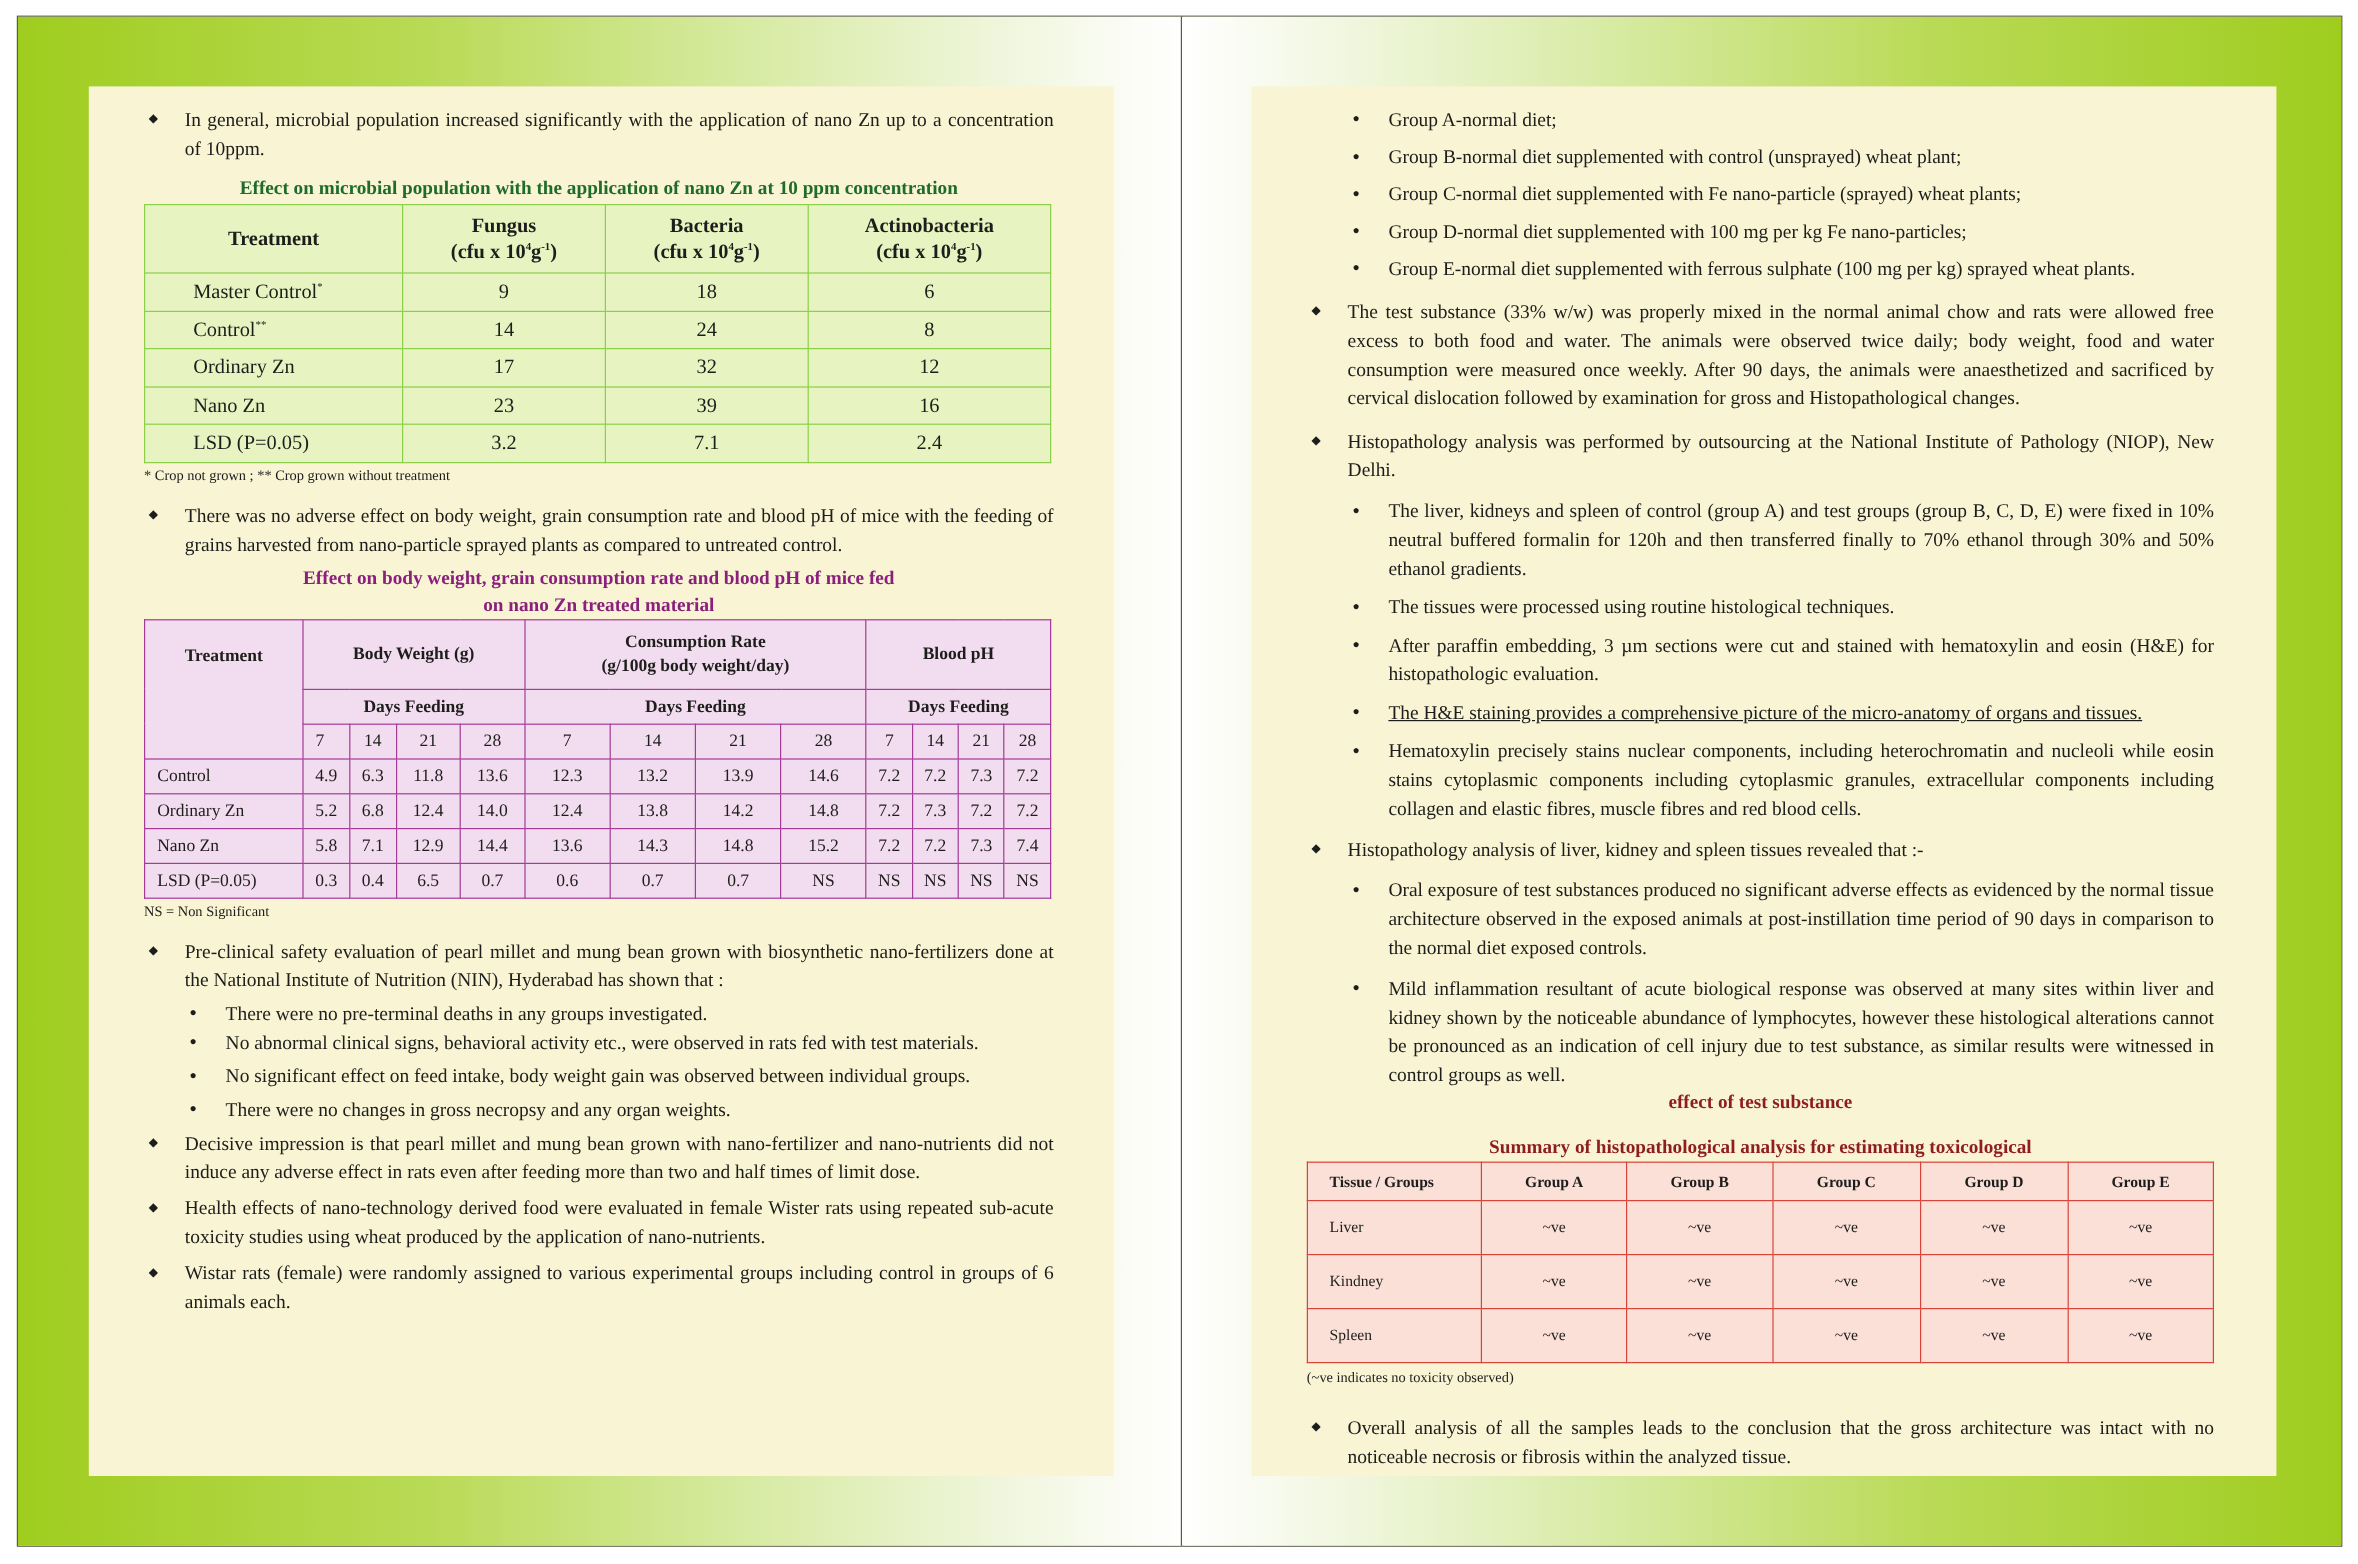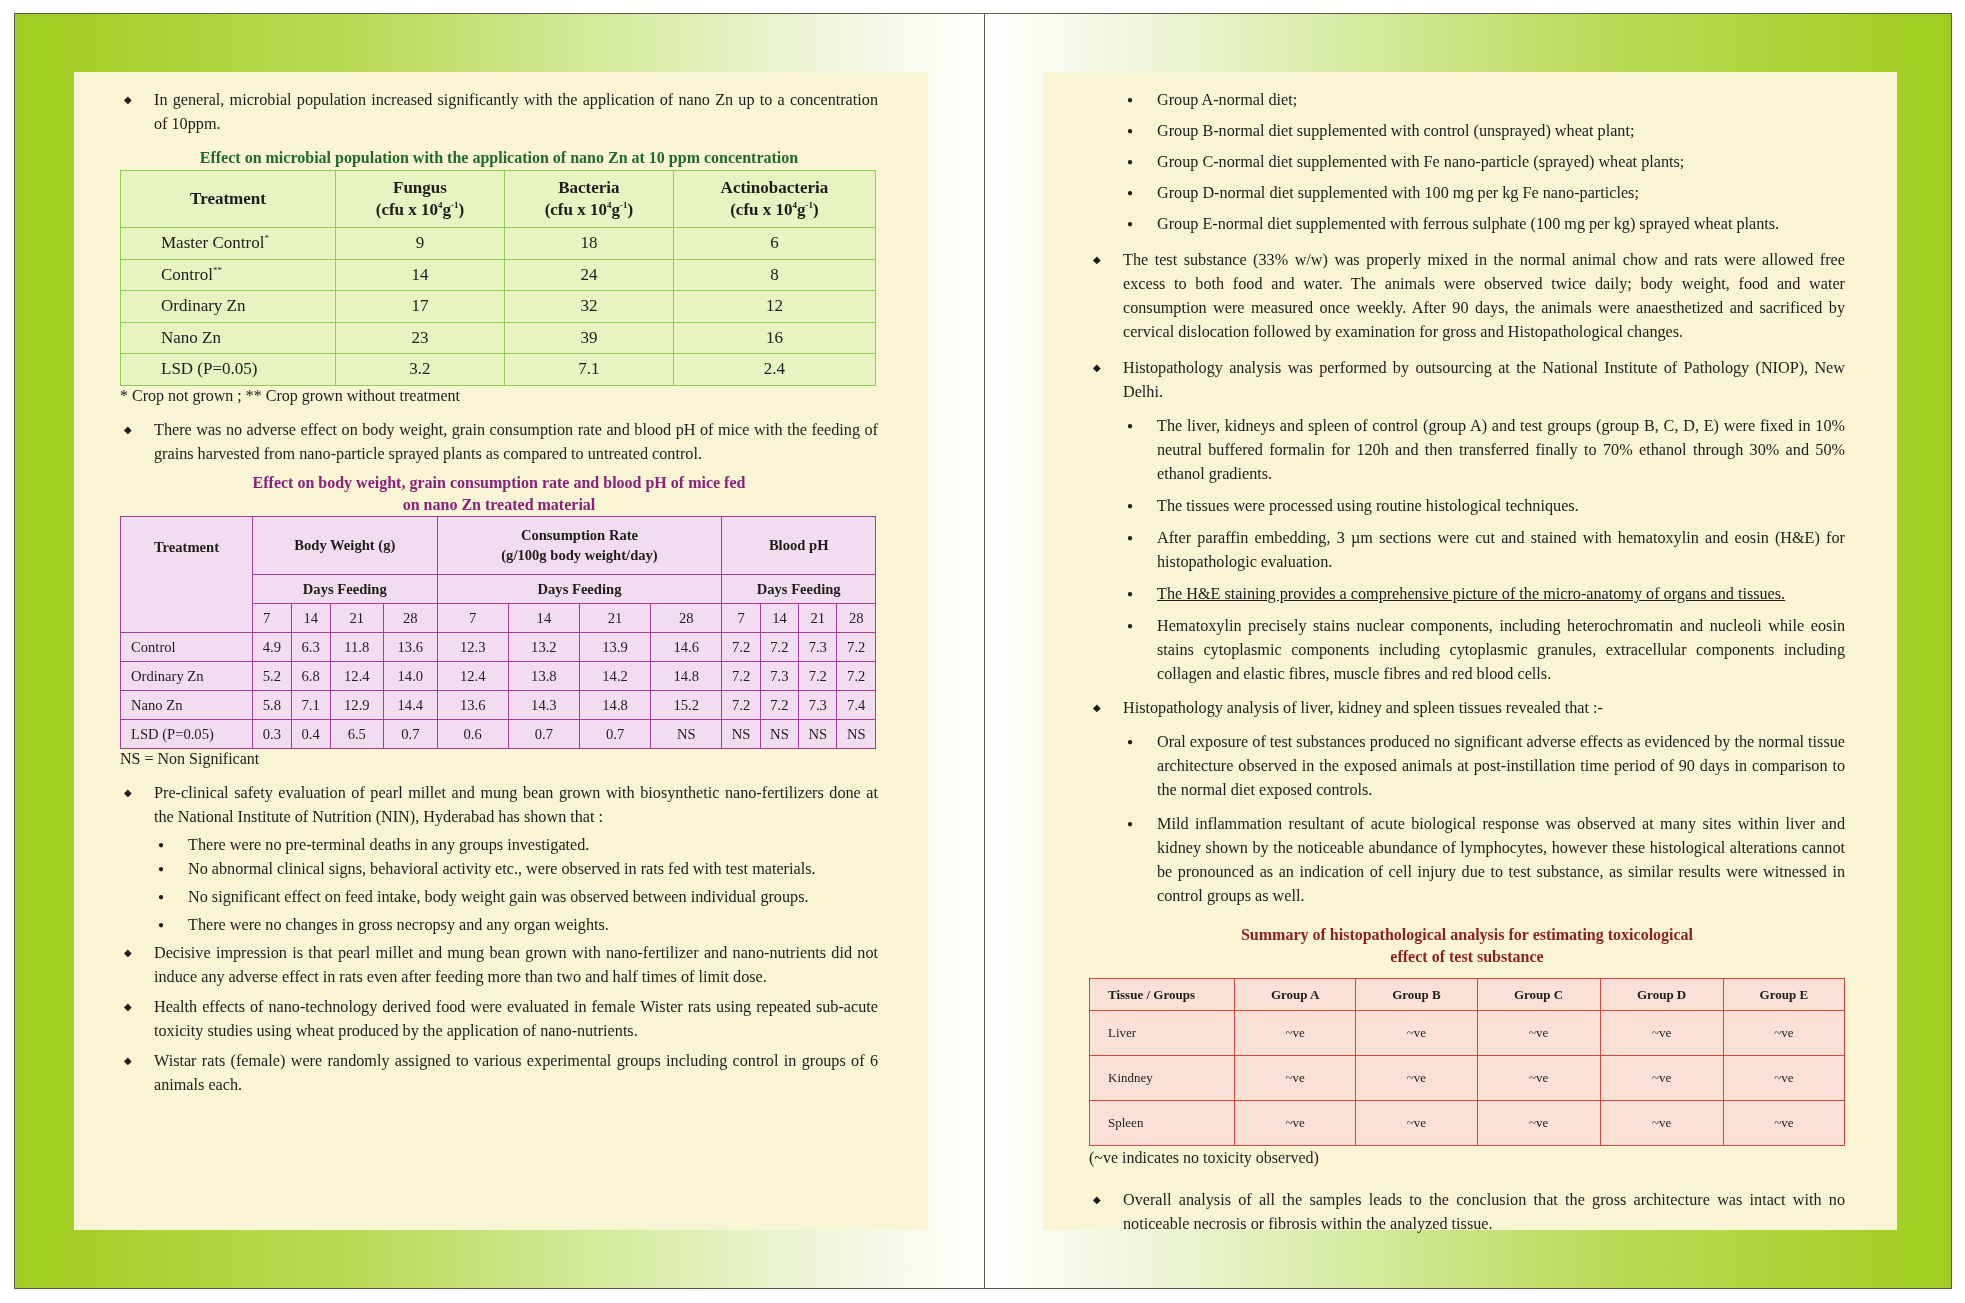--- a/index.html
+++ b/index.html
@@ -41,21 +41,21 @@
   .t2 th { font-weight: bold; line-height: 20px; }
   .t2 td { height: 29px; }
   .t2 td:first-child { text-align: left; padding-left: 10px; }
 
   .t3 { width: 756px; background: #fbe0d8; font-size: 13px; }
   .t3 th, .t3 td { border: 1.5px solid #d9443a; text-align: center; }
   .t3 th { font-weight: bold; height: 32px; }
   .t3 td { height: 45px; margin-top: 47px; }
   .t3 td:first-child, .t3 th:first-child { text-align: left; padding-left: 18px; font-family: Liberation Serif, serif; }
 
-  .note { font-size: 16px; line-height: 16px; }
+  .note { font-size: 12px; line-height: 16px; }
   sup { font-size: 9px; vertical-align: super; line-height: 0; }
 </style>
 </head>
 <body>
 
 <div class="spread">
 
   <div class="page page-left">
     <div class="panel">
       <div class="content">
@@ -246,22 +246,22 @@
         <p class="sub" style="margin-top:10px;">The liver, kidneys and spleen of control (group A) and test groups (group B, C, D, E) were fixed in 10% neutral buffered formalin for 120h and then transferred finally to 70% ethanol through 30% and 50% ethanol gradients.</p>
         <p class="sub" style="margin-top:8px;">The tissues were processed using routine histological techniques.</p>
         <p class="sub" style="margin-top:8px;">After paraffin embedding, 3 µm sections were cut and stained with hematoxylin and eosin (H&amp;E) for histopathologic evaluation.</p>
         <p class="sub" style="margin-top:8px;text-decoration:underline;">The H&amp;E staining provides a comprehensive picture of the micro-anatomy of organs and tissues.</p>
         <p class="sub" style="margin-top:8px;">Hematoxylin precisely stains nuclear components, including heterochromatin and nucleoli while eosin stains cytoplasmic components including cytoplasmic granules, extracellular components including collagen and elastic fibres, muscle fibres and red blood cells.</p>
 
         <p class="bullet" style="margin-top:10px;">Histopathology analysis of liver, kidney and spleen tissues revealed that :-</p>
         <p class="sub" style="margin-top:10px;">Oral exposure of test substances produced no significant adverse effects as evidenced by the normal tissue architecture observed in the exposed animals at post-instillation time period of 90 days in comparison to the normal diet exposed controls.</p>
         <p class="sub" style="margin-top:10px;">Mild inflammation resultant of acute biological response was observed at many sites within liver and kidney shown by the noticeable abundance of lymphocytes, however these histological alterations cannot be pronounced as an indication of cell injury due to test substance, as similar results were witnessed in control groups as well.</p>
 
+        <p class="caption cap-red" style="margin-bottom:10px;">effect of test substance</p>
         <p class="caption cap-red" style="margin-top:16px;">Summary of histopathological analysis for estimating toxicological</p>
-        <p class="caption cap-red" style="margin-bottom:10px;">effect of test substance</p>
 
         <table class="t3">
           <thead>
             <tr>
               <th style="width:145px;">Tissue / Groups</th>
               <th>Group A</th>
               <th>Group B</th>
               <th>Group C</th>
               <th>Group D</th>
               <th>Group E</th>

